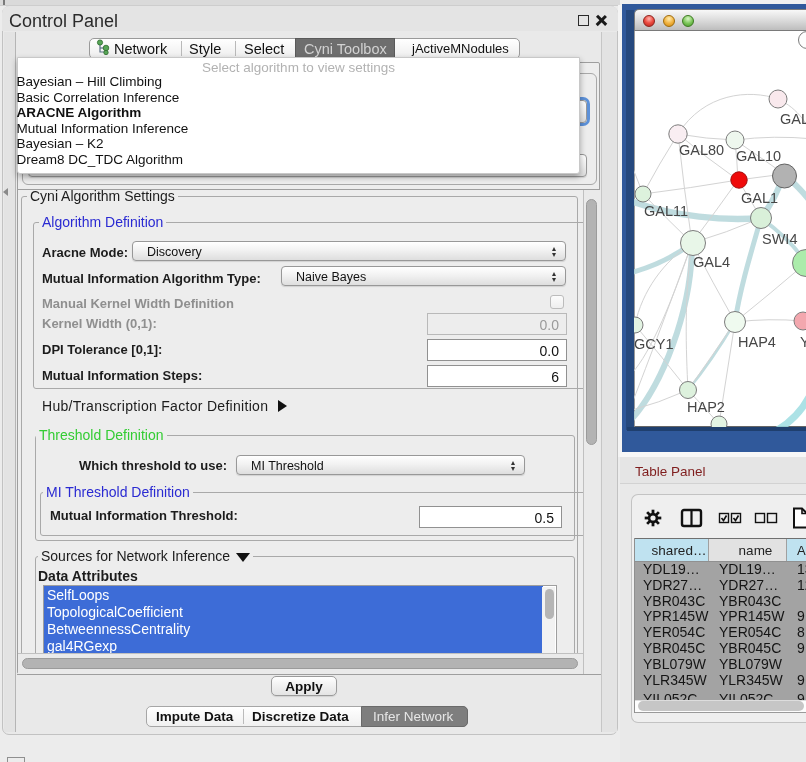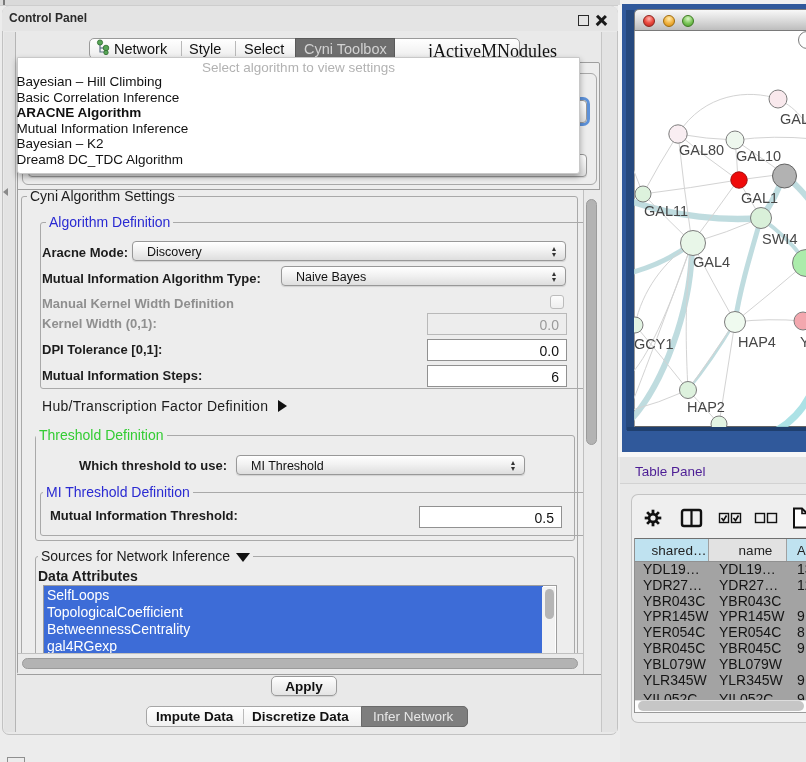--- a/index.html
+++ b/index.html
@@ -113,21 +113,21 @@
       <text x="59" y="236">GAL4</text>
       <text x="104" y="316">HAP4</text>
       <text x="166" y="316">YD</text>
       <text x="0" y="318">GCY1</text>
       <text x="53" y="381">HAP2</text>
     </g>
   </svg>
 
   <div class="abs" style="left:620px;top:452px;width:186px;height:5px;background:#f7f7f7;"></div>
   <div class="abs" style="left:620px;top:457px;width:186px;height:27px;background:#e5e5e5;border-bottom:1px solid #d2d2d2;"></div>
-  <div class="abs" style="left:635px;top:464px;font-size:13.5px;color:#4c1d95;">Table Panel</div>
+  <div class="abs" style="left:635px;top:464px;font-size:13.5px;color:#7f1d1d;">Table Panel</div>
   <div class="abs" style="left:620px;top:484px;width:186px;height:278px;background:#e9e9e9;"></div>
 
   <div class="abs" style="left:631px;top:494px;width:180px;height:229px;background:#efefef;border:1px solid #c3c3c3;border-radius:7px 0 0 7px;border-right:none;"></div>
 
   <svg class="abs" style="left:640px;top:505px;" width="166" height="26" viewBox="0 0 166 26">
 
     <g transform="translate(13,13)" fill="#111">
       <circle r="5.2"></circle>
       <g>
         <rect x="-1.4" y="-8.3" width="2.8" height="16.6"></rect>
@@ -215,21 +215,21 @@
   </div>
 
   <div class="abs" style="left:635px;top:700px;width:171px;height:12px;background:#fdfdfd;border-top:1px solid #ddd;"></div>
   <div class="abs" style="left:638px;top:701px;width:166px;height:10px;background:#c6c6c6;border-radius:5px;"></div>
   <div class="abs" style="left:635px;top:712px;width:171px;height:1px;background:#9a9a9a;"></div>
   <div class="abs" style="left:634px;top:538px;width:1px;height:175px;background:#8f8f8f;"></div>
 
   <div class="abs" style="left:2px;top:6px;width:616px;height:729px;background:#e9e9e9;border:1px solid #c2c2c2;border-radius:7px;"></div>
 
   <div class="abs" style="left:2px;top:6px;width:616px;height:25px;background:#e4e4e4;border-radius:7px 7px 0 0;"></div>
-  <div class="abs" style="left:9px;top:11px;font-size:12px;color:#2b2b2b;font-weight:bold;">Control Panel</div>
+  <div class="abs" style="left:9px;top:11px;font-size:18px;color:#2b2b2b;">Control Panel</div>
   <div class="abs" style="left:578px;top:15px;width:11px;height:11px;border:1.6px solid #2a2a2a;"></div>
   <div class="abs" style="left:595px;top:14px;width:12px;height:12px;">
     <div style="position:absolute;left:4.75px;top:0;width:2.6px;height:12.5px;background:#1a1a1a;transform:rotate(45deg);"></div>
     <div style="position:absolute;left:4.75px;top:0;width:2.6px;height:12.5px;background:#1a1a1a;transform:rotate(-45deg);"></div>
   </div>
 
   <div class="abs" style="left:4px;top:32px;width:12px;height:700px;background:#e3e3e3;border-right:1px solid #b5b5b5;"></div>
   <div class="abs" style="left:601px;top:32px;width:16px;height:700px;background:#e3e3e3;border-left:1px solid #c6c6c6;"></div>
 
   <div class="abs" style="left:89px;top:38px;width:431px;height:21px;border:1px solid #9a9a9a;border-radius:5px 5px 5px 5px;background:linear-gradient(#ffffff,#ededed);"></div>
@@ -242,21 +242,21 @@
     <circle cx="10" cy="9" r="2.8" fill="#57a657" stroke="#2e6b2e" stroke-width="0.8"></circle>
     <circle cx="10" cy="13.5" r="2.2" fill="#57a657" stroke="#2e6b2e" stroke-width="0.8"></circle>
   </svg>
   <div class="abs" style="left:114px;top:41px;font-size:14.5px;color:#111;">Network</div>
   <div class="abs" style="left:181px;top:41px;width:1px;height:15px;background:#b9b9b9;"></div>
   <div class="abs" style="left:189px;top:41px;font-size:14.5px;color:#111;">Style</div>
   <div class="abs" style="left:235px;top:41px;width:1px;height:15px;background:#b9b9b9;"></div>
   <div class="abs" style="left:244px;top:41px;font-size:14.5px;color:#111;">Select</div>
   <div class="abs" style="left:295px;top:38px;width:100px;height:21px;background:#6e6e6e;border:1px solid #5a5a5a;"></div>
   <div class="abs" style="left:304px;top:41px;font-size:14.5px;color:#d2d2d2;">Cyni Toolbox</div>
-  <div class="abs" style="left:428px;top:41px;font-size:18px;color:#111;font-family:Liberation Serif, serif;">jActiveMNodules</div>
+  <div class="abs" style="left:412px;top:41px;font-size:13px;color:#111;">jActiveMNodules</div>
 
   <div class="abs" style="left:17px;top:62px;width:583px;height:612px;background:#ededed;border:1px solid #9e9e9e;border-radius:2px;"></div>
 
   <div class="abs" style="left:22px;top:73px;width:575px;height:112px;border:1px solid #a8a8a8;border-radius:6px;background:#ededed;"></div>
   <div class="combo" style="left:28px;top:100px;width:559px;height:23px;box-shadow:0 0 0 3px rgba(85,140,215,.95);"></div>
   <div class="combo" style="left:28px;top:154px;width:559px;height:23px;">
       <span class="ct">galFiltered.sif default node</span>
       <span class="spin"></span>
     </div>
 
@@ -264,21 +264,21 @@
 
   <div class="abs" style="left:17px;top:189px;width:583px;height:1px;background:#9e9e9e;"></div>
 
   <div class="abs" style="left:18px;top:190px;width:565px;height:463px;overflow:hidden;background:#ededed;">
     <div style="position:relative;width:100%;height:100%;">
 
       <div class="group" style="left:3px;top:6px;width:557px;height:470px;">
         <span class="gtitle" style="left:5px;color:#1c1c1c;">Cyni Algorithm Settings</span>
       </div>
 
-      <div class="group" style="left:22px;top:32px;width:594px;height:167px;">
+      <div class="group" style="left:15px;top:32px;width:594px;height:167px;">
         <span class="gtitle" style="left:5px;color:#2a2ad2;">Algorithm Definition</span>
       </div>
       <div class="lbl" style="position:absolute;left:24px;top:55px;">Aracne Mode:</div>
       <div class="combo" style="left:114px;top:51px;width:434px;">
           <span class="ct">Discovery</span>
           <span class="spin"></span>
         </div>
       <div class="lbl" style="position:absolute;left:24px;top:81px;">Mutual Information Algorithm Type:</div>
       <div class="combo" style="left:263px;top:76px;width:285px;">
           <span class="ct">Naive Bayes</span>

